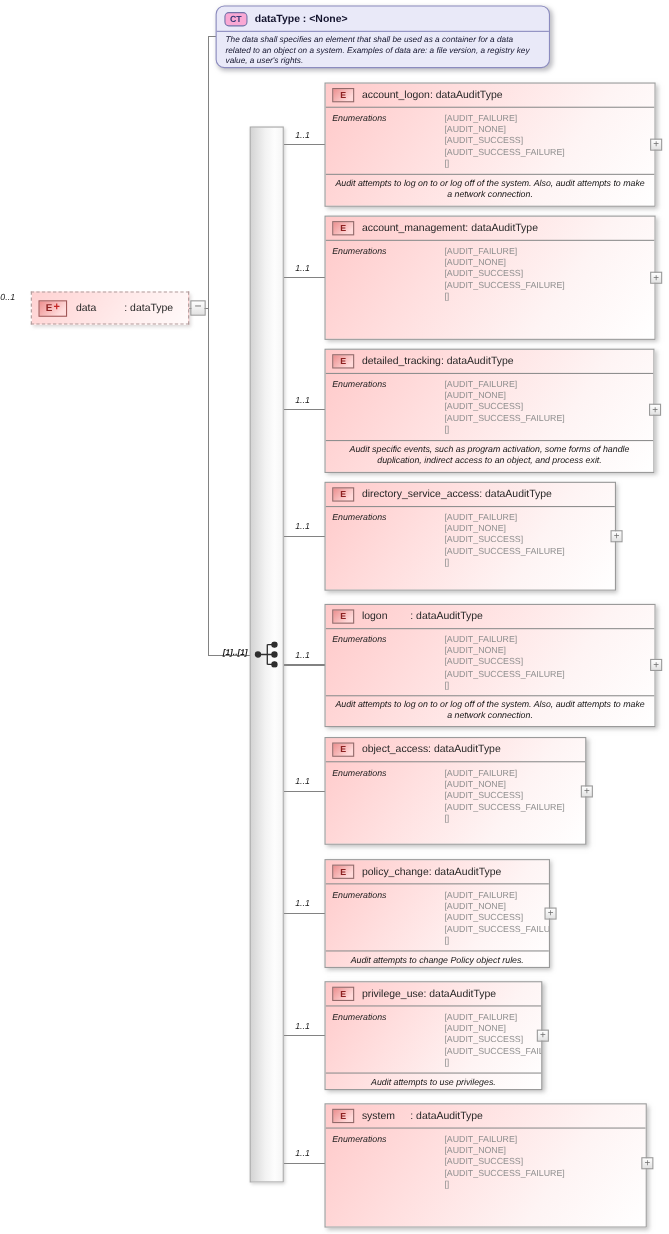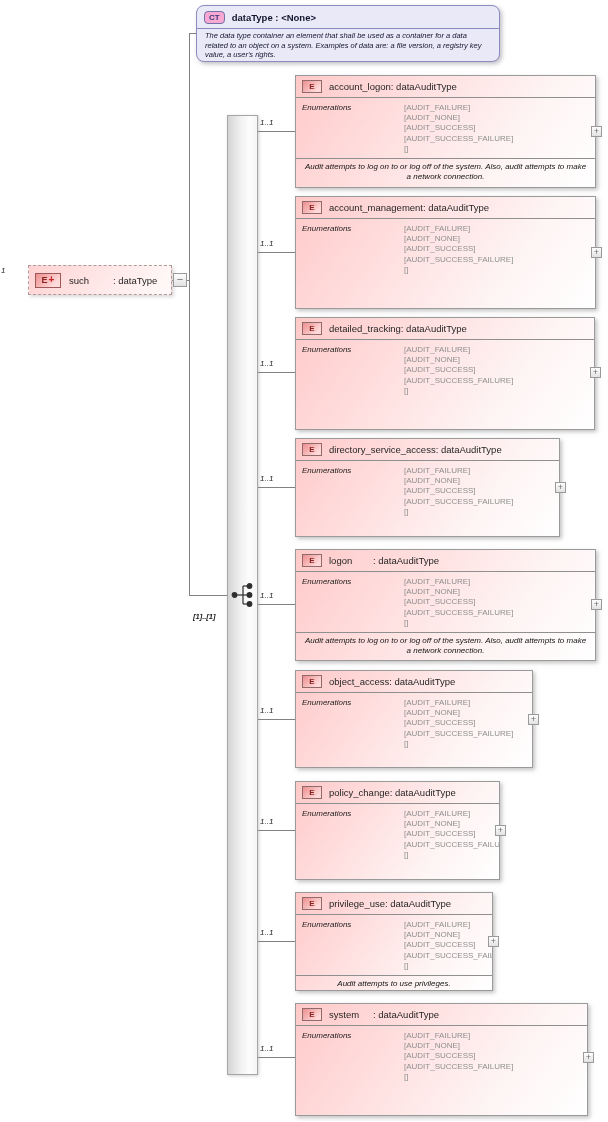--- a/index.html
+++ b/index.html
@@ -55,22 +55,22 @@
   .enum-vals{font-size:8px;color:#8f8f8f;line-height:10.2px;margin-left:38px;}
   .edoc{border-top:1px solid #8f8f8f;padding:3px 6px;font-size:8px;font-style:italic;
         color:#141414;line-height:10px;flex:1;text-align:center;}
 
   
   .handle{position:absolute;width:11px;height:11px;border:1px solid #9a9a9a;z-index:5;
           background:linear-gradient(#fefefe,#e2e2e2);color:#6e6e6e;
           font-size:9px;line-height:9px;text-align:center;box-sizing:border-box;}
   .handle.minus{width:14px;height:14px;font-size:11px;line-height:11px;left:173px;top:273px;}
   .card{position:absolute;font-size:8px;font-style:italic;color:#1c1c1c;z-index:5;
-        width:30px;text-align:left;}
-  .occ{position:absolute;left:193px;top:612px;width:32px;text-align:left;z-index:5;
+        width:30px;text-align:center;}
+  .occ{position:absolute;left:193px;top:588px;width:32px;text-align:right;z-index:5;
        font-size:7.5px;font-style:italic;font-weight:bold;color:#1c1c1c;}
 </style>
 </head>
 <body>
 
 <div id="canvas">
 
   <svg class="lines" width="608" height="1122">
     <g stroke="#828282" stroke-width="1" fill="none" shape-rendering="crispEdges">
       <path d="M196 33.5 H189.5 V595.5 H227"></path>
@@ -101,30 +101,30 @@
       <circle cx="18.5" cy="21" r="2.3"></circle>
     </g>
   </svg>
   <div class="occ">[1]..[1]</div>
 
   <div class="ct-box">
     <div class="ct-head">
       <span class="ct-badge">CT</span>
       <span class="ct-title"><span>dataType</span>&nbsp;<span>:</span>&nbsp;<span>&lt;None&gt;</span></span>
     </div>
-    <div class="ct-doc">The data type container an element that shall be used as a container for a data related to an object on a system. Examples of data are: a file version, a registry key value, a user's rights.</div>
+    <div class="ct-doc">The data shall specifies an element that shall be used as a container for a data related to an object on a system. Examples of data are: a file version, a registry key value, a user's rights.</div>
   </div>
 
   <div class="card" style="left:-8px;top:266px;">0..1</div>
   <div class="data-box">
     <span class="eplus-badge">
         <span class="e">E</span>
         <span class="p">+</span>
       </span>
-    <span class="etitle"><span class="ename">such</span><span>:</span>&nbsp;<span>dataType</span></span>
+    <span class="etitle"><span class="ename">data</span><span>:</span>&nbsp;<span>dataType</span></span>
   </div>
   <div class="handle minus">−</div>
 
   <div class="card" style="left:260px;top:118px;">1..1</div>
   <div class="ebox" style="top:75px;width:301px;height:113px;">
     <div class="ehead">
       <span class="ebadge">E</span>
       <span class="etitle"><span class="ename">account_logon</span><span>:</span>&nbsp;<span>dataAuditType</span></span>
     </div>
     <div class="enums">
@@ -169,20 +169,21 @@
     <div class="enums">
       <div class="enum-label">Enumerations</div>
       <div class="enum-vals">
         <div>[AUDIT_FAILURE]</div>
           <div>[AUDIT_NONE]</div>
         <div>[AUDIT_SUCCESS]</div>
           <div>[AUDIT_SUCCESS_FAILURE]</div>
         <div>[]</div>
       </div>
     </div>
+    <div class="edoc">Audit specific events, such as program activation, some forms of handle duplication, indirect access to an object, and process exit.</div>
   </div>
   <div class="handle" style="left:590px;top:367px;">+</div>
 
   <div class="card" style="left:260px;top:474px;">1..1</div>
   <div class="ebox" style="top:438px;width:265px;height:99px;">
     <div class="ehead">
       <span class="ebadge">E</span>
       <span class="etitle"><span class="ename">directory_service_access</span><span>:</span>&nbsp;<span>dataAuditType</span></span>
     </div>
     <div class="enums">
@@ -246,20 +247,21 @@
     <div class="enums">
       <div class="enum-label">Enumerations</div>
       <div class="enum-vals">
         <div>[AUDIT_FAILURE]</div>
           <div>[AUDIT_NONE]</div>
         <div>[AUDIT_SUCCESS]</div>
           <div>[AUDIT_SUCCESS_FAILURE]</div>
         <div>[]</div>
       </div>
     </div>
+    <div class="edoc">Audit attempts to change Policy object rules.</div>
   </div>
   <div class="handle" style="left:495px;top:825px;">+</div>
 
   <div class="card" style="left:260px;top:928px;">1..1</div>
   <div class="ebox" style="top:892px;width:198px;height:99px;">
     <div class="ehead">
       <span class="ebadge">E</span>
       <span class="etitle"><span class="ename">privilege_use</span><span>:</span>&nbsp;<span>dataAuditType</span></span>
     </div>
     <div class="enums">

